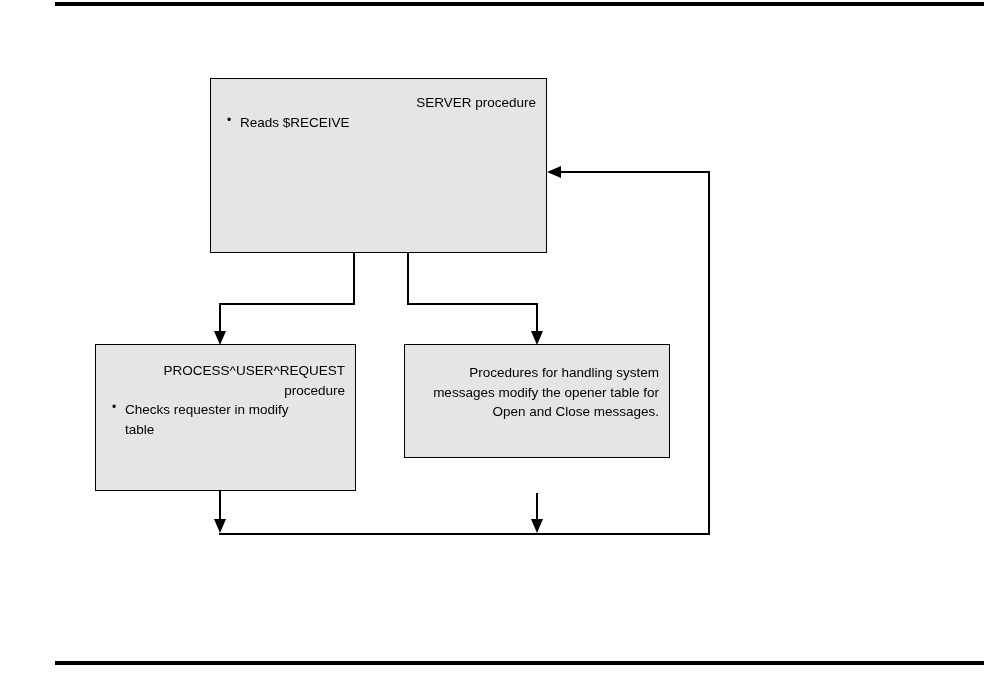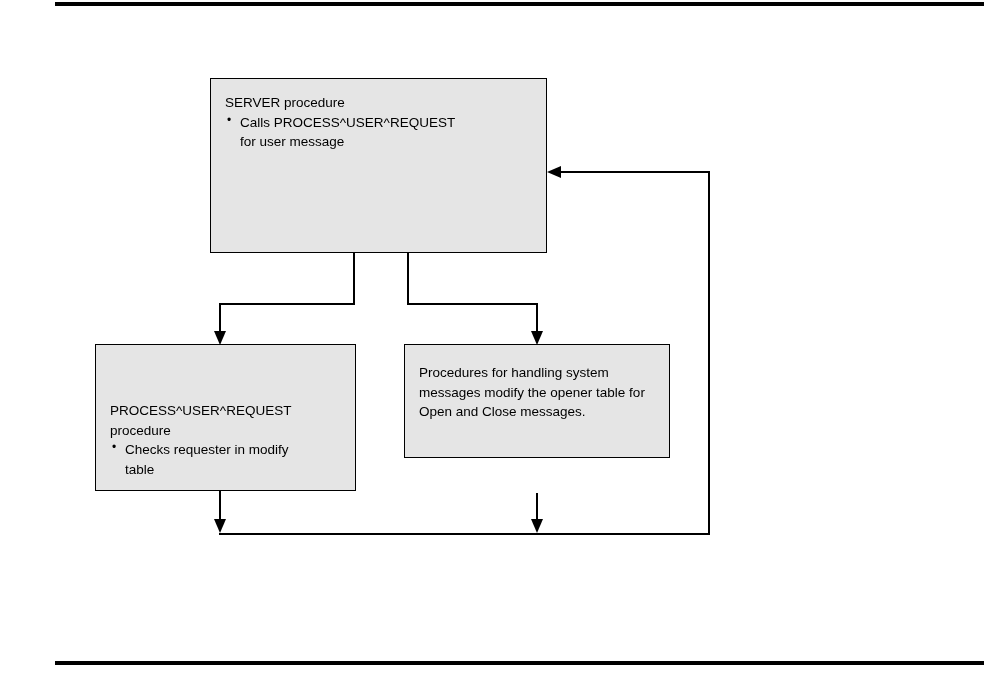--- a/index.html
+++ b/index.html
@@ -40,20 +40,21 @@
   }
   .node-inner {
     padding: 14px 10px 8px 14px;
     font-size: 13.5px;
     line-height: 1.46;
     color: #000000;
   }
   .node-title {
     display: block;
     white-space: pre-wrap;
+    text-align: right;
   }
   ul.node-list {
     list-style: none;
     margin: 0;
     padding: 0;
   }
   ul.node-list li {
     position: relative;
     padding-left: 15px;
     white-space: pre-wrap;
@@ -64,21 +65,21 @@
     left: 2px;
     top: -1px;
     font-size: 12px;
   }
 
   #box-server      { left: 210px; top: 78px;  width: 337px; height: 175px; }
   #box-user-req    { left: 95px;  top: 344px; width: 261px; height: 147px; }
   #box-sys-msg     { left: 404px; top: 344px; width: 266px; height: 114px; }
 
   #box-sys-msg .node-inner { padding-top: 18px; }
-  #box-user-req .node-inner { padding-top: 29px; margin-top: 27px; }
+  #box-user-req .node-inner { padding-top: 16px; }
 
   
   .conn-v, .conn-h {
     position: absolute;
     background: #000000;
   }
   .conn-v { width: 2px; }
   .conn-h { height: 2px; }
 
   .arrow-down, .arrow-left {
@@ -102,22 +103,21 @@
 
 <div id="page">
 
   <div class="page-rule" id="rule-top"></div>
   <div class="page-rule" id="rule-bottom"></div>
 
   <div class="node-box" id="box-server">
     <div class="node-inner">
       <span class="node-title">SERVER procedure</span>
       <ul class="node-list">
-        <li>Calls PROCESS^USER^REQUEST
-for user message</li>
+        <li>Reads $RECEIVE</li>
       </ul>
     </div>
   </div>
 
   <div class="node-box" id="box-user-req">
     <div class="node-inner">
       <span class="node-title">PROCESS^USER^REQUEST
 procedure</span>
       <ul class="node-list">
         <li>Checks requester in modify

